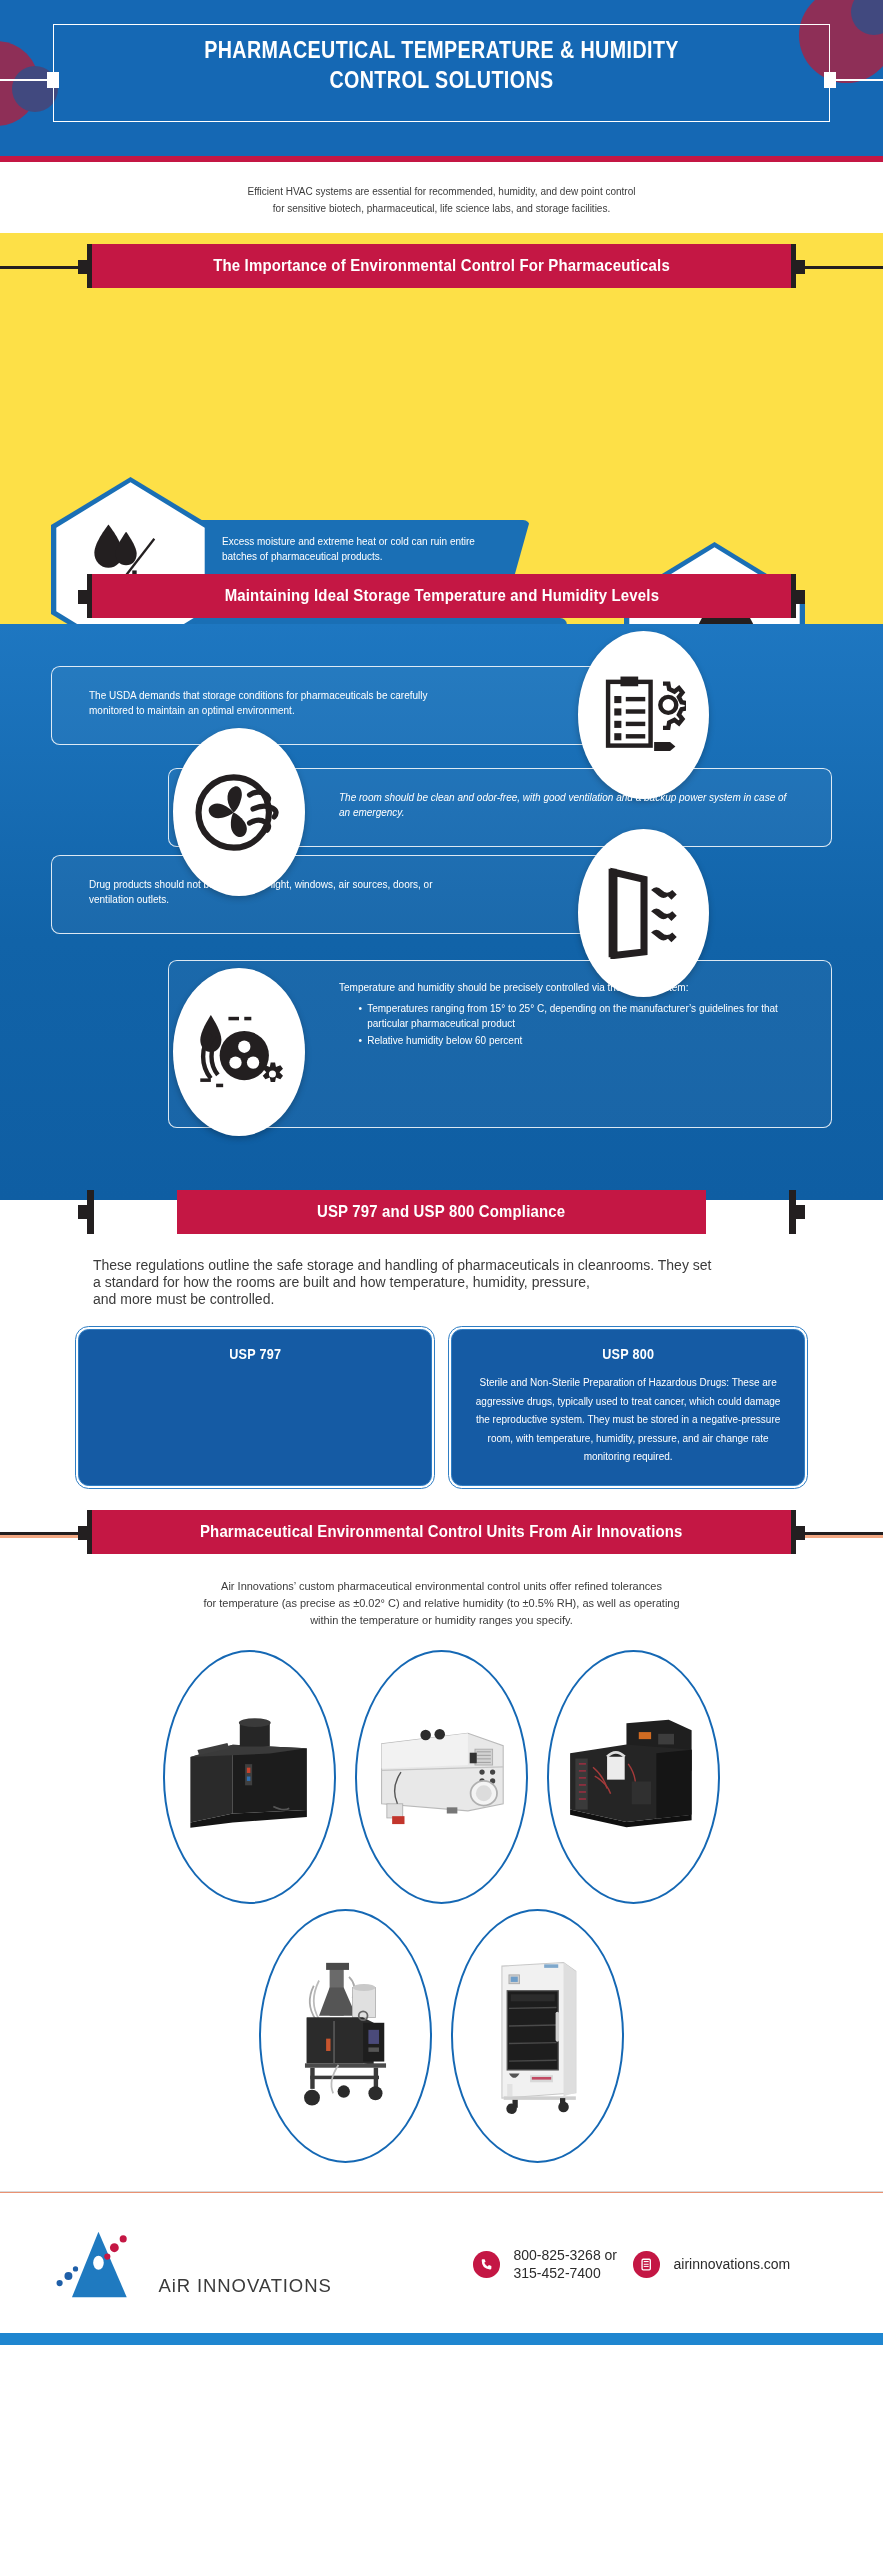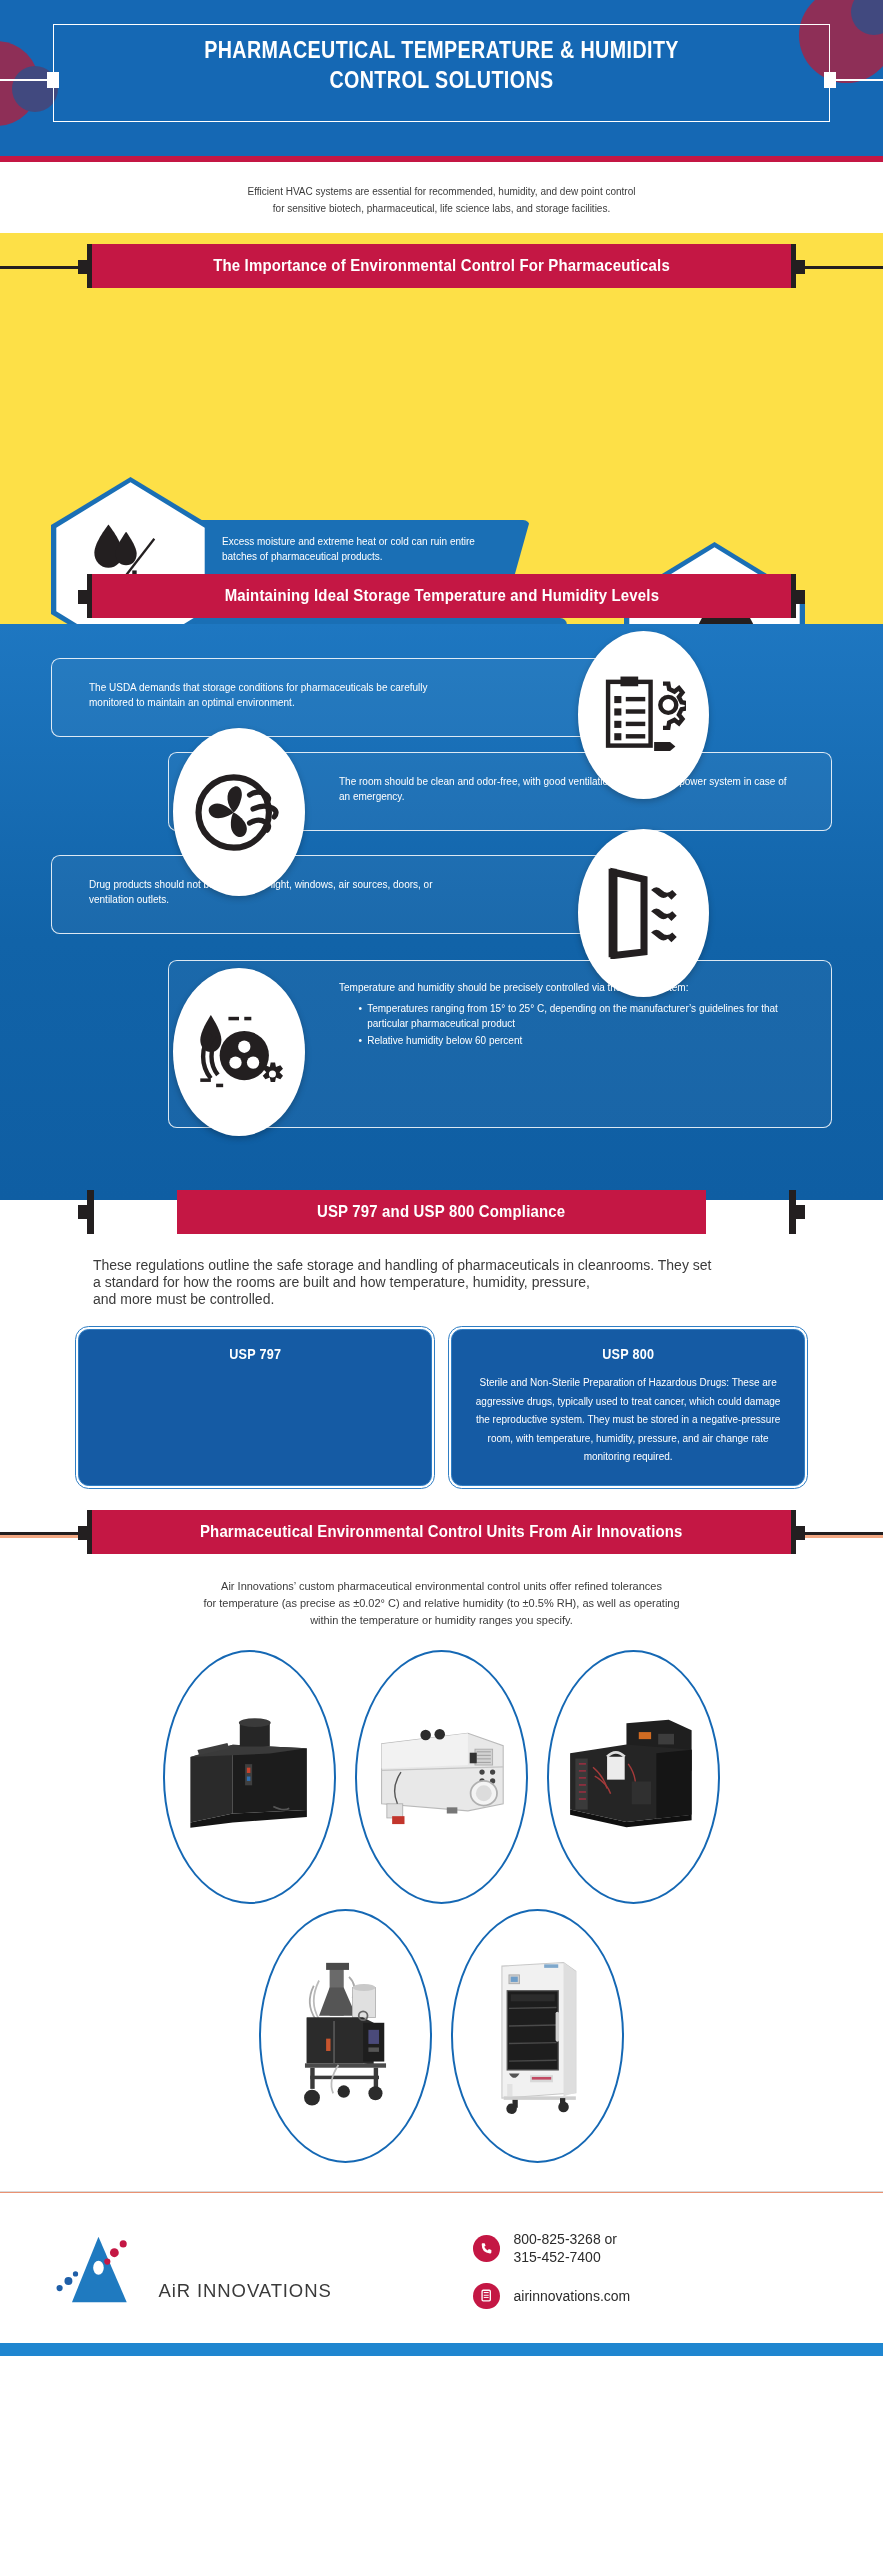--- a/index.html
+++ b/index.html
@@ -300,21 +300,21 @@
   .logo-wrap { display: flex; align-items: flex-end; width: 424px; }
   .logo-mark { width: 106px; height: 69px; position: relative; }
   .logo-text {
     font-family: "Liberation Sans", sans-serif;
     font-size: 18.5px;
     letter-spacing: 0.9px;
     color: #3a3a3a;
     margin-left: 3.5px;
     margin-bottom: 1.8px;
   }
-  .contact { display: flex; flex-direction: column; gap: 16px; }
+  .contact { display: flex; flex-direction: row; gap: 16px; }
   .contact-row { display: flex; align-items: center; gap: 14px; }
   .cbadge {
     width: 26.5px; height: 26.5px; border-radius: 50%;
     background: #c41744;
     display: flex; align-items: center; justify-content: center;
     flex: 0 0 26.5px;
   }
   .contact-text { font-size: 14px; color: #2b2b2b; line-height: 18.5px; }
   .foot-bar { height: 12.4px; background: #1f86d0; }
 
@@ -423,42 +423,42 @@
         <div class="cap l"></div>
         <div class="cap r"></div>
         <div class="bar">
           <span>Maintaining Ideal Storage Temperature and Humidity Levels</span>
         </div>
       </div>
     </div>
 
     <div class="bluelist">
 
-      <div class="b-box" style="left:51px; top:34px; width:567px; height:79px; padding:21px 177px 0 37px;">
+      <div class="b-box" style="left:51px; top:42px; width:567px; height:79px; padding:21px 177px 0 37px;">
         <span>The USDA demands that storage conditions for pharmaceuticals be carefully monitored to maintain an optimal environment.</span>
       </div>
       <div class="b-circle" style="left:578px; top:7px; width:131px; height:168px;">
         <svg width="85" height="85" viewBox="0 0 96 96">
           <rect x="8" y="10" width="48" height="72" fill="none" stroke="#231f20" stroke-width="5"></rect>
           <rect x="22" y="4" width="20" height="11" fill="#231f20"></rect>
           <rect x="15" y="26" width="8" height="8" fill="#231f20"></rect>
           <rect x="15" y="40" width="8" height="8" fill="#231f20"></rect>
           <rect x="15" y="54" width="8" height="8" fill="#231f20"></rect>
           <rect x="15" y="68" width="8" height="8" fill="#231f20"></rect>
           <rect x="28" y="27" width="22" height="5" fill="#231f20"></rect>
           <rect x="28" y="41" width="22" height="5" fill="#231f20"></rect>
           <rect x="28" y="55" width="22" height="5" fill="#231f20"></rect>
           <rect x="28" y="69" width="22" height="5" fill="#231f20"></rect>
           <path d="M70 12 l6 0 l1 6 l6 3 l5 -4 l4 5 l-4 5 l3 6 l6 1 l0 6 l-6 1 l-3 6 l4 5 l-4 5 l-5 -4 l-6 3 l-1 6 l-6 0" fill="none" stroke="#231f20" stroke-width="5"></path>
           <circle cx="76" cy="36" r="9" fill="none" stroke="#231f20" stroke-width="5"></circle>
           <path d="M60 78 l18 0 l6 5 l-6 5 l-18 0 z" fill="#231f20"></path>
         </svg>
       </div>
 
-      <div class="b-box" style="left:168px; top:128px; width:664px; height:79px; padding:21px 35px 0 170px;">
+      <div class="b-box" style="left:168px; top:144px; width:664px; height:79px; padding:21px 35px 0 170px;font-style:italic;">
         <span>The room should be clean and odor-free, with good ventilation and a backup power system in case of an emergency.</span>
       </div>
       <div class="b-circle" style="left:173px; top:104px; width:132px; height:168px;">
         <svg width="88" height="85" viewBox="0 0 100 96">
           <circle cx="44" cy="48" r="40" fill="none" stroke="#231f20" stroke-width="7"></circle>
           <path d="M44 48 C36 40 34 26 42 20 C50 14 56 24 52 34 C50 42 46 46 44 48 Z" fill="#231f20"></path>
           <path d="M44 48 C52 52 62 62 58 71 C54 80 43 76 41 65 C40 57 42 50 44 48 Z" fill="#231f20"></path>
           <path d="M44 48 C36 54 22 58 17 50 C12 42 21 35 31 39 C38 42 42 46 44 48 Z" fill="#231f20"></path>
           <g fill="none" stroke="#231f20" stroke-width="6" stroke-linecap="round">
             <path d="M62 28 q10 -6 18 -1 q6 4 2 9"></path>

